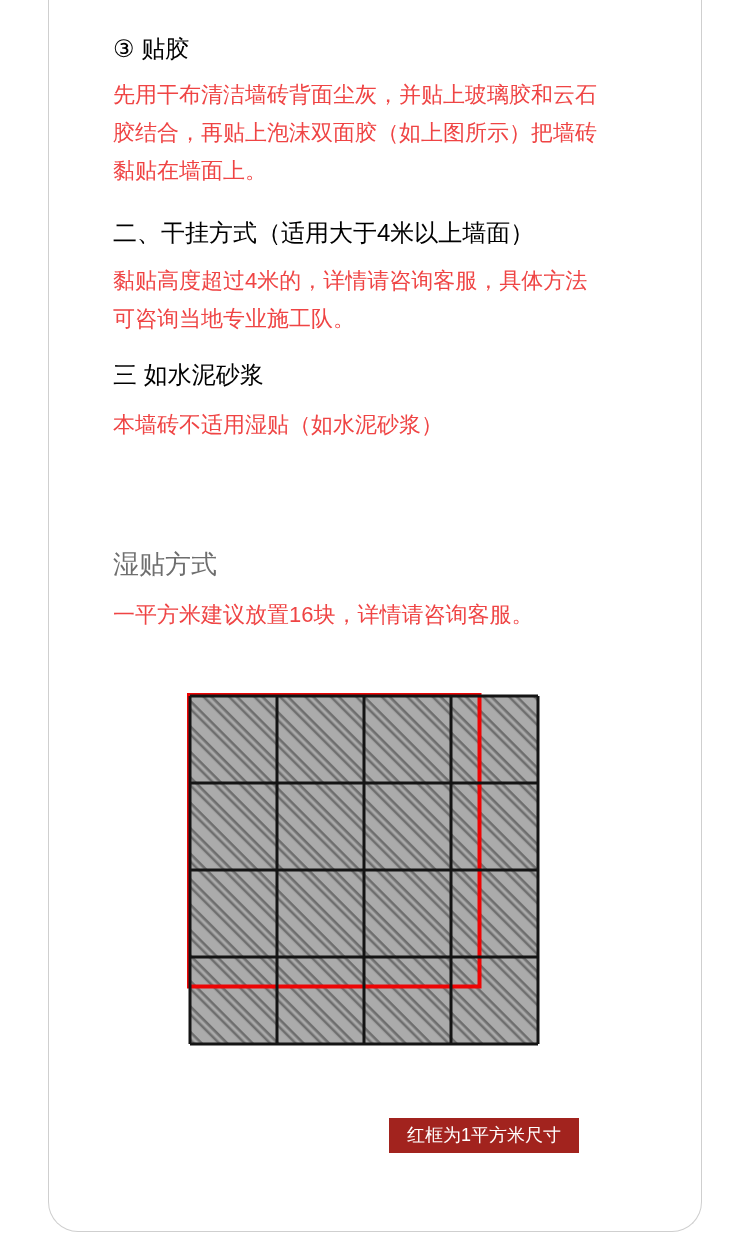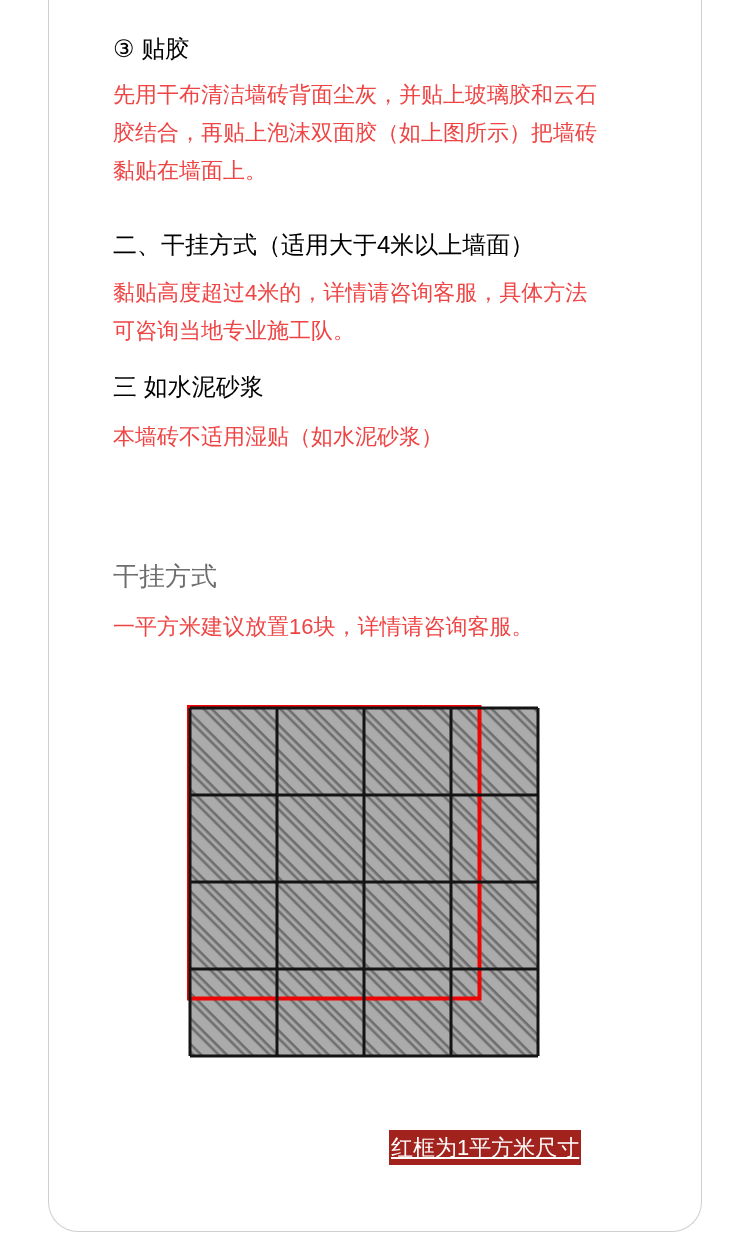--- a/index.html
+++ b/index.html
@@ -29,21 +29,21 @@
     margin: 0;
     font-weight: normal;
   }
   .sec-body {
     font-size: 22px;
     line-height: 38px;
     color: #ef4444;
     width: 492px;
     margin: 8px 0 0 0;
   }
-  .mt-h2 { margin-top: 36px; }
+  .mt-h2 { margin-top: 24px; }
   .mt-p2 { margin-top: 10px; }
   .mt-h3 { margin-top: 18px; }
   .mt-p3 { margin-top: 12px; }
 
   .install-title {
     font-size: 26px;
     line-height: 40px;
     color: #6e6e6e;
     margin: 100px 0 0 0;
     font-weight: normal;
@@ -53,45 +53,44 @@
   .grid-wrap {
     margin: 62px 0 0 77px;
     width: 348px;
     height: 348px;
   }
   .grid-wrap svg { overflow: visible; display: block; }
 
   .badge-row { margin: 74px 0 0 276px; height: 35px; }
   .size-badge {
     display: inline-block;
-    font-size: 22px;
+    font-size: 18px;
     line-height: 35px;
-    padding: 0 2px;
+    padding: 0 18px;
     background: #a2231e;
     color: #ffffff;
     white-space: nowrap;
-    text-decoration: underline;
   }
 </style>
 </head>
 <body>
 
 <div class="page-card">
   <div class="content">
 
     <h3 class="sec-title">③ 贴胶</h3>
     <p class="sec-body">先用干布清洁墙砖背面尘灰，并贴上玻璃胶和云石胶结合，再贴上泡沫双面胶（如上图所示）把墙砖黏贴在墙面上。</p>
 
     <h3 class="sec-title mt-h2">二、干挂方式（适用大于4米以上墙面）</h3>
     <p class="sec-body mt-p2">黏贴高度超过4米的，详情请咨询客服，具体方法可咨询当地专业施工队。</p>
 
     <h3 class="sec-title mt-h3">三 如水泥砂浆</h3>
     <p class="sec-body mt-p3">本墙砖不适用湿贴（如水泥砂浆）</p>
 
-    <h2 class="install-title">干挂方式</h2>
+    <h2 class="install-title">湿贴方式</h2>
     <p class="sec-body install-body">一平方米建议放置16块，详情请咨询客服。</p>
 
     <div class="grid-wrap">
       <svg id="tileGrid" width="348" height="348" viewBox="0 0 348 348" xmlns="http://www.w3.org/2000/svg">
         <defs>
           <pattern id="hatch" width="18" height="18" patternUnits="userSpaceOnUse" patternTransform="rotate(45)">
             <rect width="18" height="18" fill="#ababab"></rect>
             <rect y="2" width="18" height="2.6" fill="#6e6e6e"></rect>
             <rect y="7.6" width="18" height="2.6" fill="#6e6e6e"></rect>
           </pattern>

